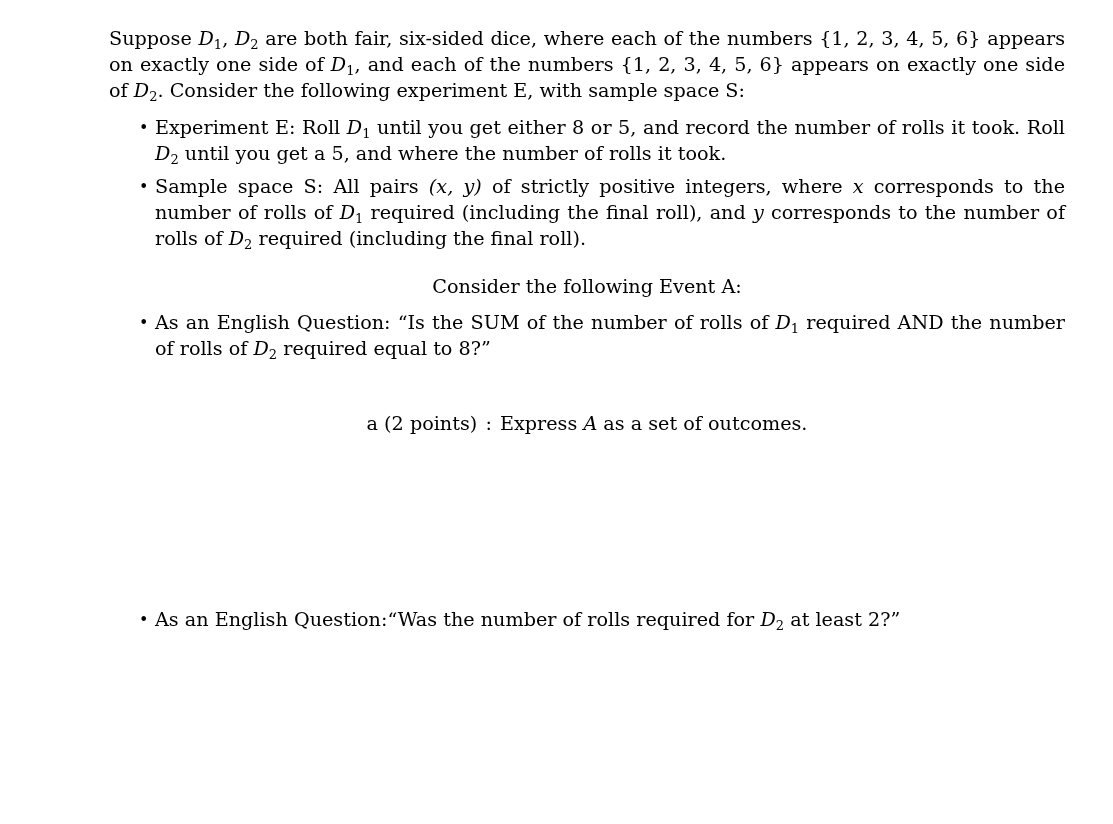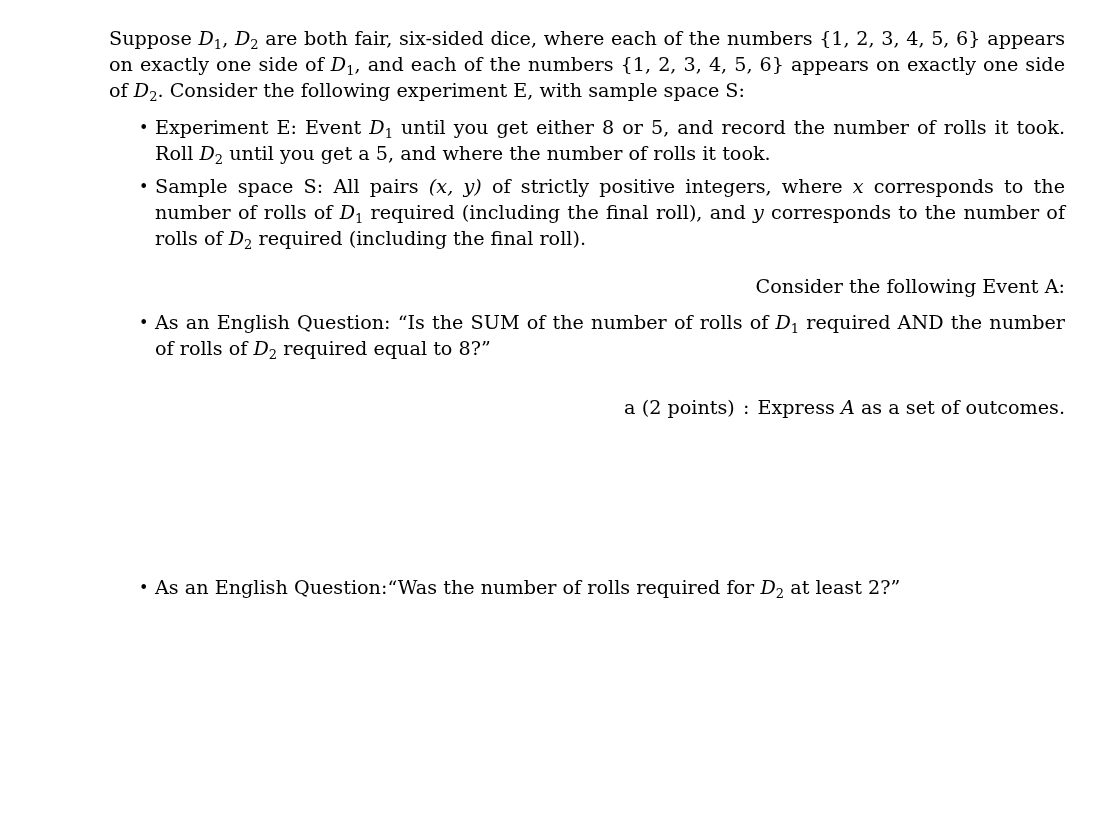--- a/index.html
+++ b/index.html
@@ -61,27 +61,27 @@
     font-size: 16px;
     line-height: 25.8px;
   }
   .bullet-item.nojustify {
     text-align: left;
   }
   .section-line {
     font-size: 19.2px;
     line-height: 25.8px;
     margin: 0;
-    text-align: right;
+    text-align: center;
   }
   .part-line {
     font-size: 19.2px;
     line-height: 25.8px;
-    margin: 0;
-    text-align: right;
+    margin: 16px;
+    text-align: center;
   }
   
   .mi {
     font-family: "DejaVu Serif", "Liberation Serif", serif;
     font-style: italic;
   }
   .mn, .mo {
     font-style: normal;
   }
   sub {
@@ -103,21 +103,21 @@
 </head>
 <body>
 
 <div class="page">
 
   <p class="body-text intro"><span>Suppose </span><span class="mi"><span>D</span><sub>1</sub></span><span>, </span><span class="mi"><span>D</span><sub>2</sub></span><span> are both fair, six-sided dice, where each of the numbers </span><span class="mn">{1, 2, 3, 4, 5, 6}</span><span> appears on exactly one side of </span><span class="mi"><span>D</span><sub>1</sub></span><span>, and each of the numbers </span><span class="mn">{1, 2, 3, 4, 5, 6}</span><span> appears on exactly one side of </span><span class="mi"><span>D</span><sub>2</sub></span><span>.</span>
   <span>Consider the following experiment E, with sample space S:</span></p>
 
   <ul class="bullet-list">
     <li class="bullet-item">
-      <span class="dot">•</span><span>Experiment E: Event </span><span class="mi"><span>D</span><sub>1</sub></span><span> until you get either 8 or 5, and record the number of rolls it took. Roll </span><span class="mi"><span>D</span><sub>2</sub></span><span> until you get a 5, and where the number of rolls it took.</span>
+      <span class="dot">•</span><span>Experiment E: Roll </span><span class="mi"><span>D</span><sub>1</sub></span><span> until you get either 8 or 5, and record the number of rolls it took. Roll </span><span class="mi"><span>D</span><sub>2</sub></span><span> until you get a 5, and where the number of rolls it took.</span>
     </li>
     <li class="bullet-item">
       <span class="dot">•</span><span>Sample space S: All pairs </span><span class="mi">(x, y)</span><span> of strictly positive integers, where </span><span class="mi">x</span><span> corresponds to the number of rolls of </span><span class="mi"><span>D</span><sub>1</sub></span><span> required (including the final roll), and </span><span class="mi">y</span><span> corresponds to the number of rolls of </span><span class="mi"><span>D</span><sub>2</sub></span><span> required (including the final roll).</span>
     </li>
   </ul>
 
   <div class="gap-intro"></div>
 
   <p class="section-line">Consider the following Event A:</p>
 

